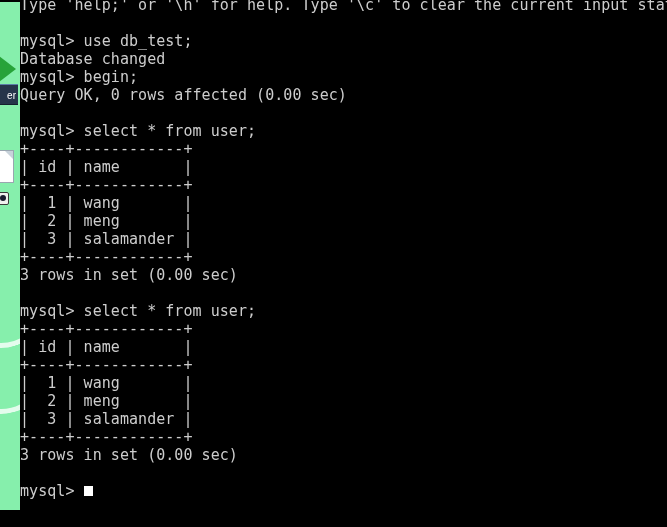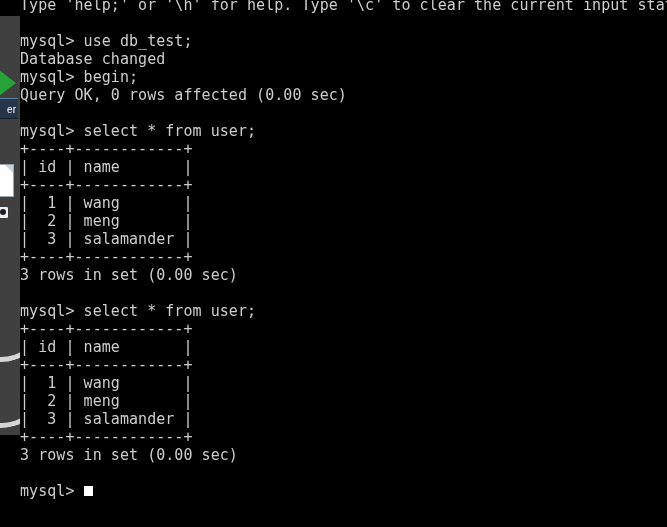--- a/index.html
+++ b/index.html
@@ -11,23 +11,23 @@
     width: 667px;
     height: 527px;
     overflow: hidden;
     position: relative;
     font-family: "DejaVu Sans Mono", "Liberation Mono", monospace;
   }
 
   
   #desktop-background {
     position: absolute;
-    left: 0; top: 16px;
-    width: 20px; height: 419px;
-    background: #404040;
+    left: 0; top: 2px;
+    width: 20px; height: 508px;
+    background: #86efac;
     overflow: hidden;
   }
   #desktop-wallpaper-swoosh-upper,
   #desktop-wallpaper-swoosh-lower {
     position: absolute;
     left: -46px;
     width: 84px;
     height: 84px;
     border: 5px solid rgba(255,255,255,0.78);
     border-radius: 50%;

